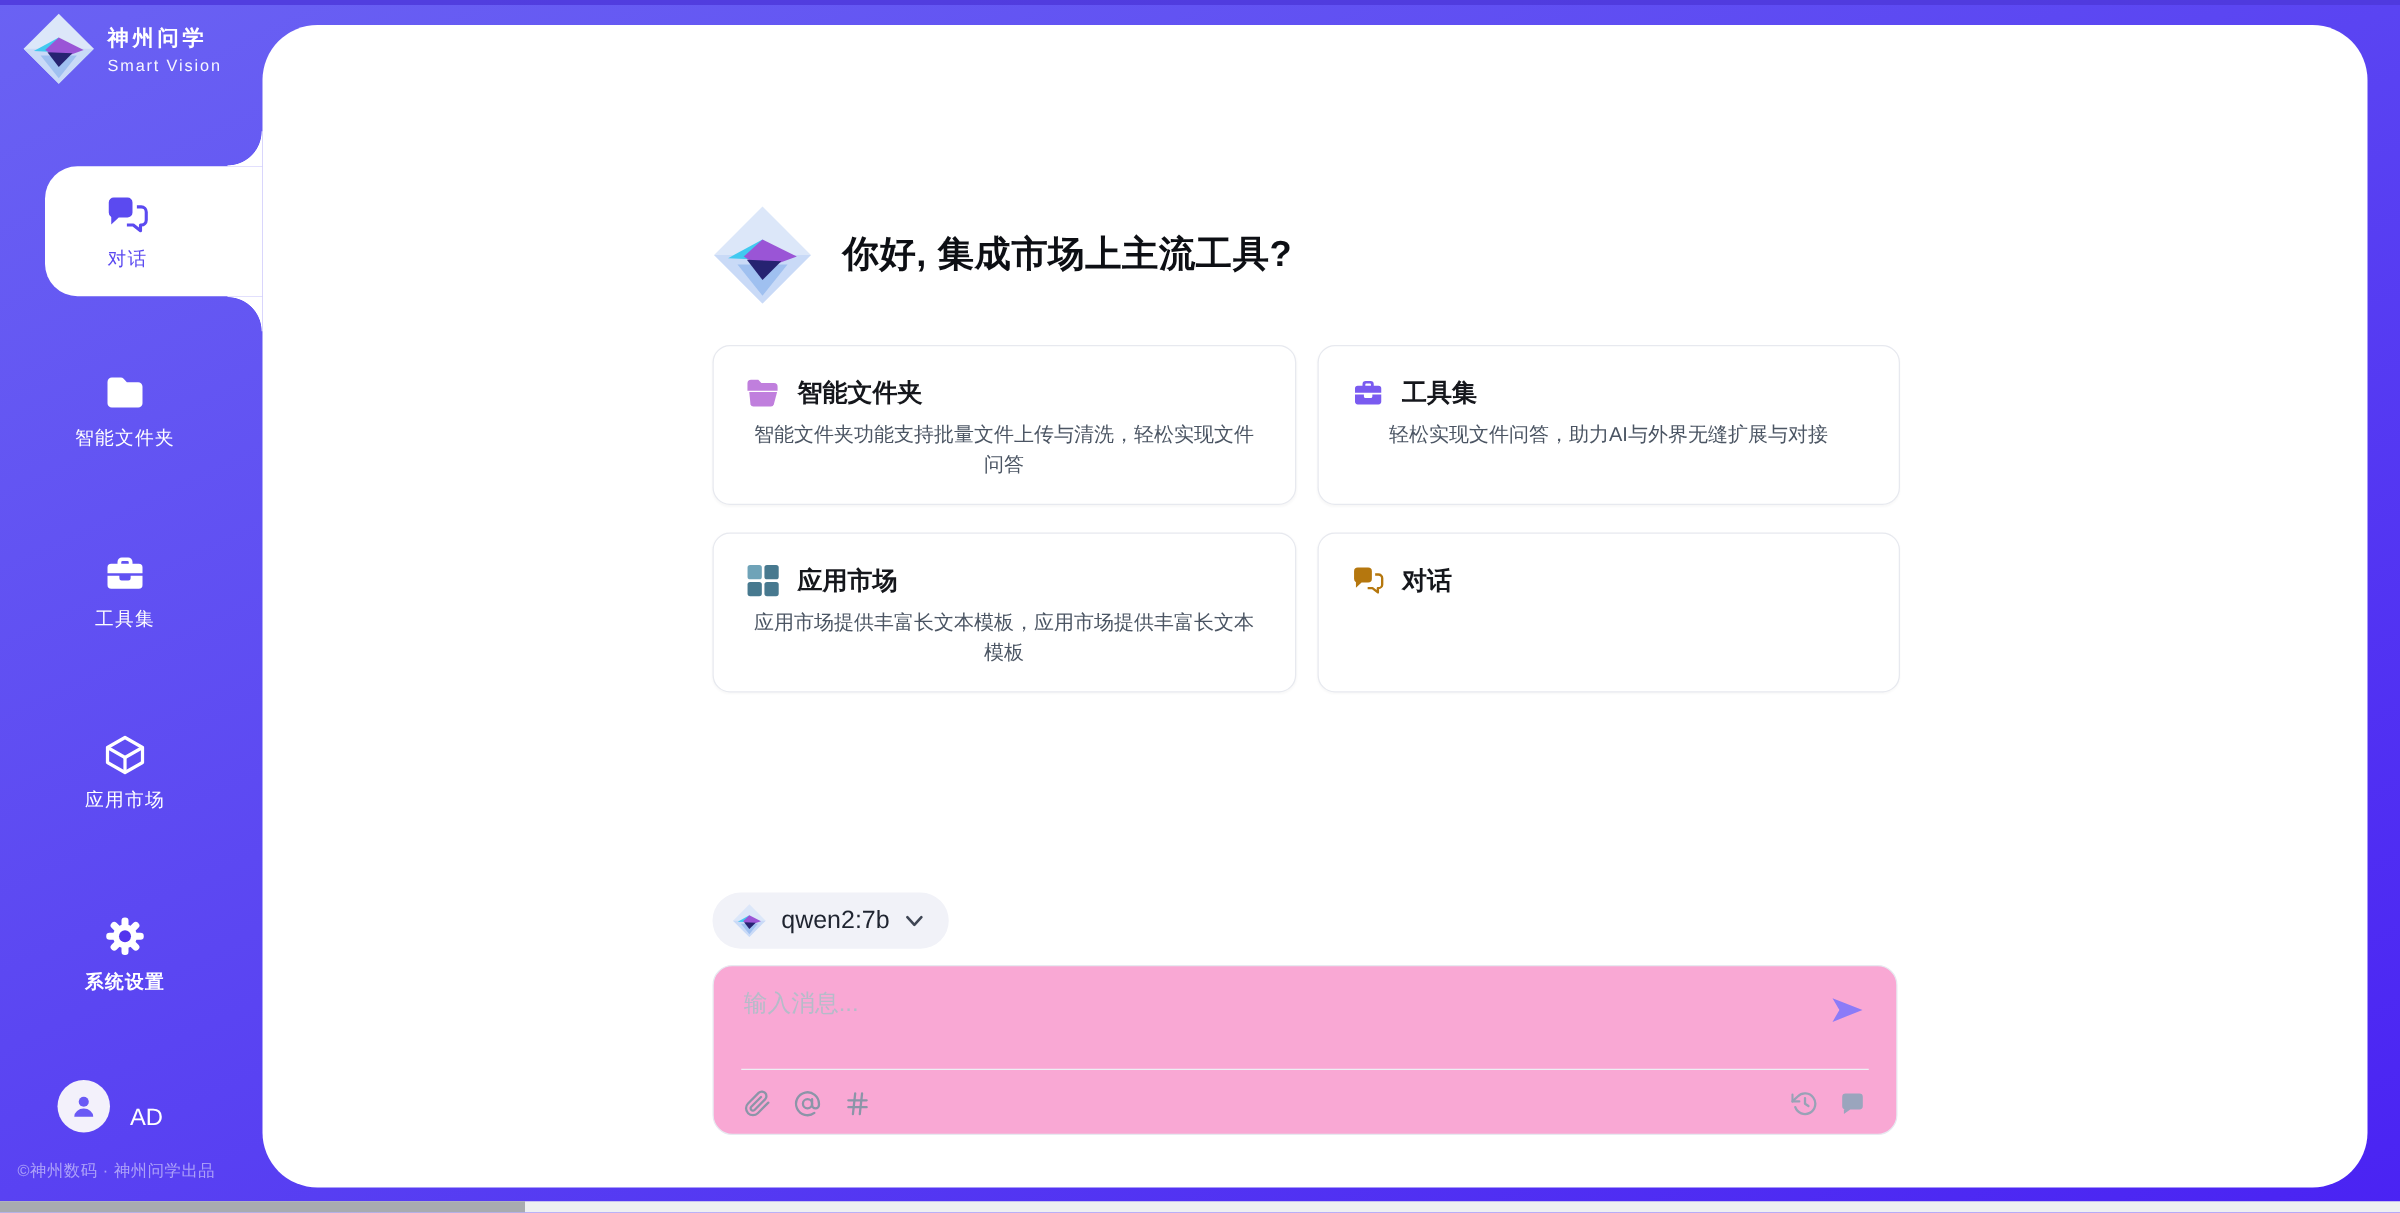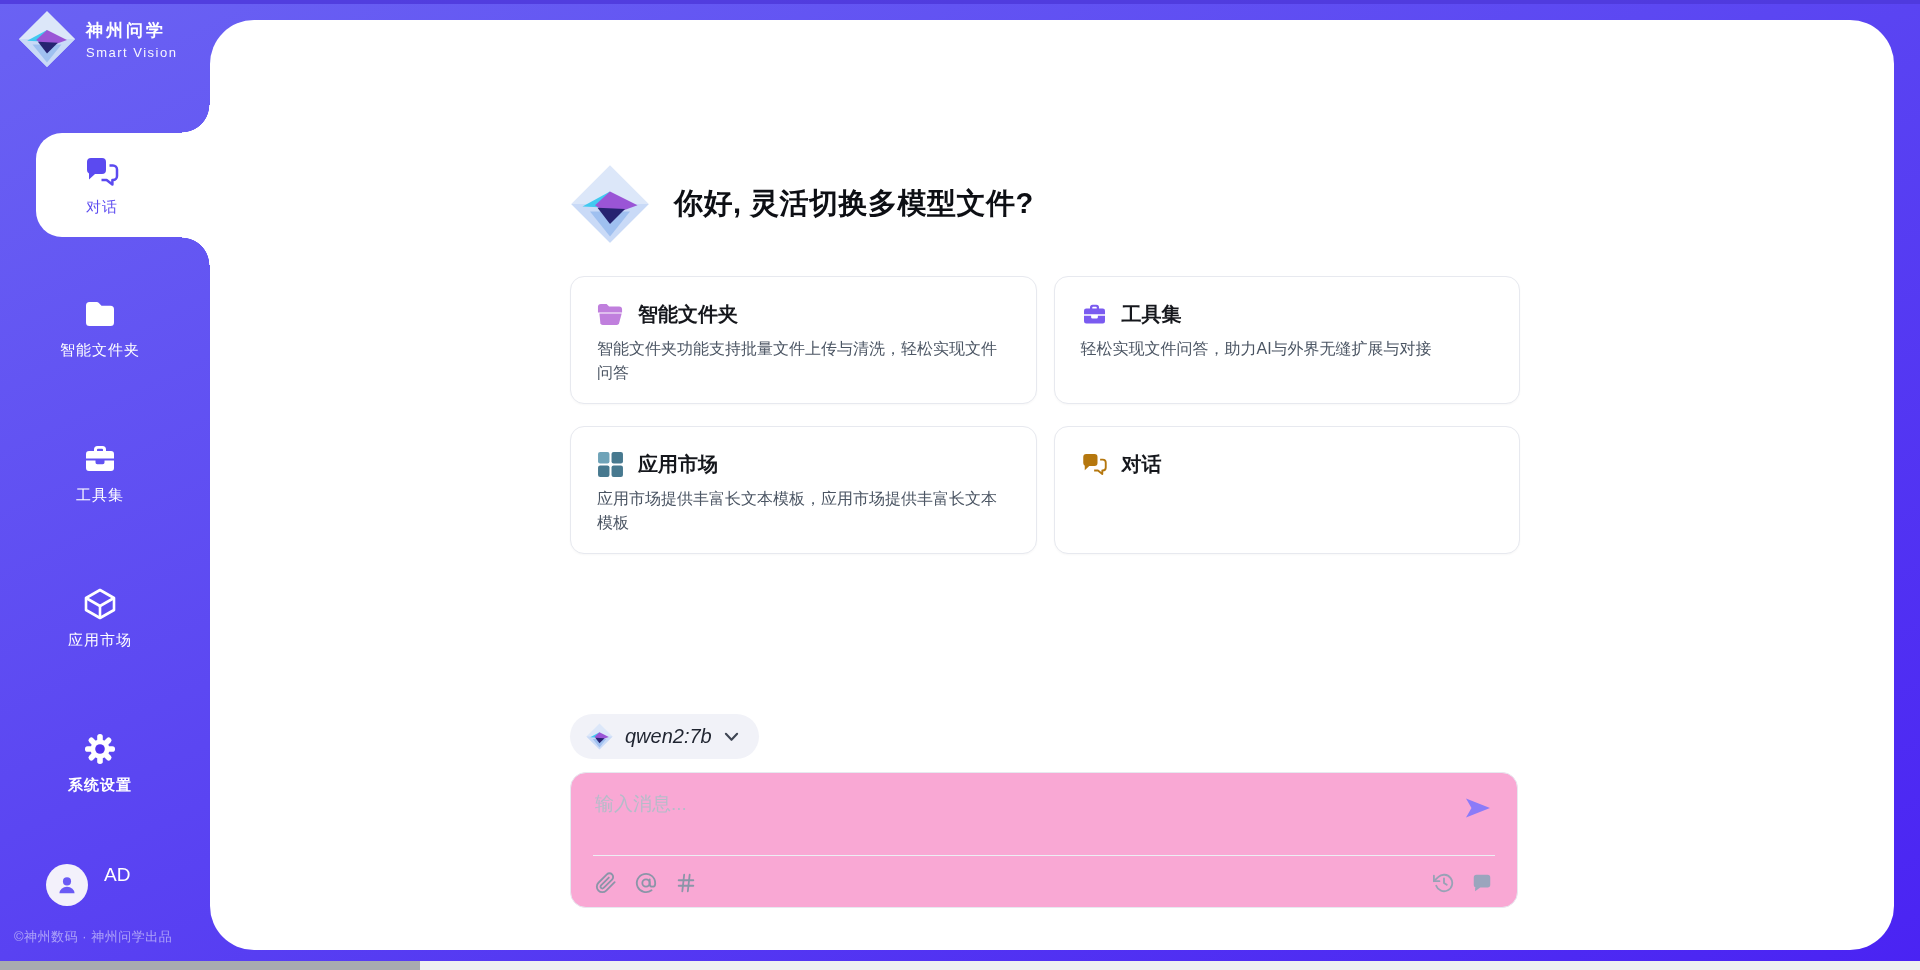--- a/index.html
+++ b/index.html
@@ -34,21 +34,21 @@
     display:flex; flex-direction:column; align-items:center; justify-content:center;
     gap:9px; color:#fff; cursor:pointer; z-index:2; }
   .nav-item.pos2 { top:281px; }
   .nav-item.pos3 { top:426px; }
   .nav-item.pos4 { top:571px; }
   .nav-item.pos5 { top:716px;font-weight:bold; }
   .nav-icon { width:36px; height:36px; display:block; }
   .nav-label { font-size:15px; letter-spacing:1px; }
 
   .user-row { position:absolute; left:46px; top:864px; display:flex;
-    align-items:flex-start; gap:16px; z-index:2; cursor:pointer; }
+    align-items:flex-end; gap:16px; z-index:2; cursor:pointer; }
   .avatar { width:42px; height:42px; border-radius:50%; background:#f3f1fb;
     display:flex; align-items:center; justify-content:center; }
   .avatar svg { width:26px; height:26px; }
   .user-label { color:#fff; font-size:19px; }
 
   .sidebar-footer { position:absolute; left:14px; top:928px;
     color:rgba(255,255,255,.5); font-size:13px; letter-spacing:.5px; z-index:2; }
 
   
   .panel { position:absolute; left:210px; top:20px; right:26px; bottom:20px;
@@ -60,27 +60,27 @@
   .welcome-title { font-size:29px; font-weight:bold; color:#0d0f14; letter-spacing:.5px; }
 
   .cards { position:absolute; left:360px; top:256px; width:950px;
     display:grid; grid-template-columns:1fr 1fr; column-gap:17px; row-gap:22px; }
   .card { height:128px; background:#fff; border:1px solid #e7e9ef; border-radius:14px;
     padding:24px 26px 20px 26px; cursor:pointer; box-shadow:0 1px 2px rgba(16,24,40,.03); }
   .card-head { display:flex; align-items:center; gap:14px; }
   .card-head svg { width:27px; height:27px; flex:0 0 auto; }
   .card-title { font-size:20px; font-weight:bold; color:#15171c; }
   .card-desc { margin-top:9px; font-size:16px; color:#4b5563;
-    line-height:1.5; }
+    line-height:1.5;text-align:center; }
 
   .model-pill { position:absolute; left:360px; top:694px; height:45px;
     display:inline-flex; align-items:center; gap:12px; padding:0 20px 0 16px;
     background:#f1f2f8; border-radius:23px; cursor:pointer; }
   .model-pill svg.mini-logo { width:27px; height:27px; }
-  .model-name { font-size:20px; color:#1f2430;font-style:italic; }
+  .model-name { font-size:20px; color:#1f2430; }
   .model-chevron { width:15px; height:10px; }
 
   .composer { position:absolute; left:360px; top:752px; width:948px; height:136px;
     background:#f9a8d4; border:1.5px solid #e7e9f0; border-radius:16px; }
   .composer-input { position:absolute; left:24px; top:14px; width:780px; height:34px;
     border:none; outline:none; font-size:19px; color:#30343c;
     font-family:"Liberation Sans", sans-serif; background:transparent; }
   .composer-input::placeholder { color:#b5bcc9; }
   .send-btn { position:absolute; right:24px; top:22px; width:30px; height:28px;
     background:none; border:none; cursor:pointer; padding:0; }
@@ -179,21 +179,21 @@
 
   <div class="welcome">
     <svg viewBox="0 0 64 64">
       <polygon points="32,1 63,32 32,63 1,32" fill="#dce7f9"></polygon>
       <polygon points="1,32 63,32 32,63" fill="#c9daf7"></polygon>
       <polygon points="16,38 48,38 32,58" fill="#9fc0f0"></polygon>
       <polygon points="10,34 32,22 32,35" fill="#41c9f0"></polygon>
       <polygon points="32,22 54,33 32,41 20,33" fill="#9a55d6"></polygon>
       <polygon points="22,35 44,36 32,48" fill="#262371"></polygon>
     </svg>
-    <div class="welcome-title">你好, 灵活切换多模型文件?</div>
+    <div class="welcome-title">你好, 集成市场上主流工具?</div>
   </div>
 
   <div class="cards">
 
     <div class="card">
       <div class="card-head">
         <svg viewBox="0 0 28 24">
           <path d="M1 4 a3 3 0 0 1 3-3 h6 l2.5 2.7 H23 a3 3 0 0 1 3 3 V10 H1 z" fill="#c07fdd"></path>
           <path d="M2.5 11 H25.6 L22.9 21.2 a2.5 2.5 0 0 1 -2.4 1.8 H5.9 A2.5 2.5 0 0 1 3.5 21.2 z" fill="#c07fdd"></path>
         </svg>

